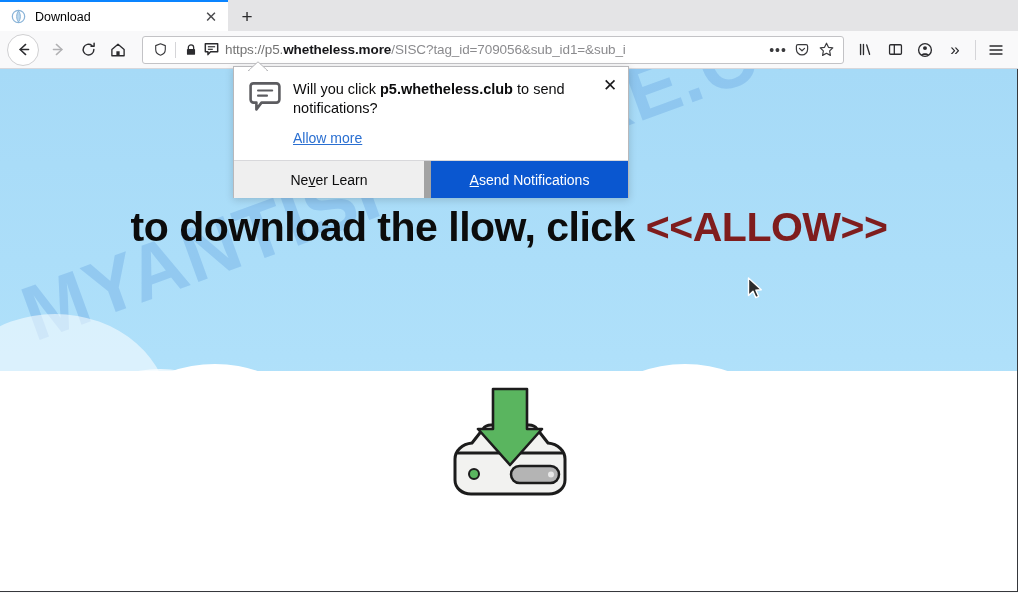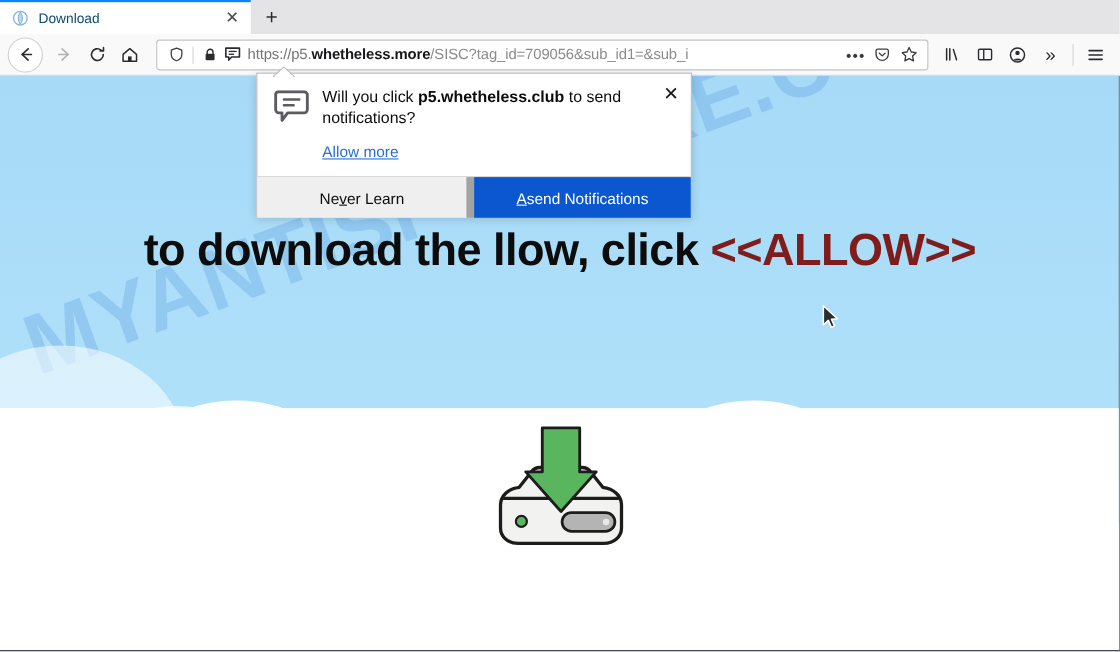--- a/index.html
+++ b/index.html
@@ -32,21 +32,21 @@
     border-top: 2px solid #0a84ff;
   }
   .tab-fav {
     width: 16px; height: 16px;
     flex: 0 0 16px;
     margin-right: 9px;
     display: flex; align-items: center; justify-content: center;
   }
   .tab-title {
     flex: 1 1 auto;
-    font-size: 12.5px; color: #0c4a6e;
+    font-size: 12.5px; color: #000000;
     white-space: nowrap; overflow: hidden; text-overflow: ellipsis;
   }
   .tab-close {
     width: 18px; height: 18px;
     flex: 0 0 18px;
     display: flex; align-items: center; justify-content: center;
     color: #4a4a4d;
     font-size: 15px; line-height: 1;
   }
   .newtab {

